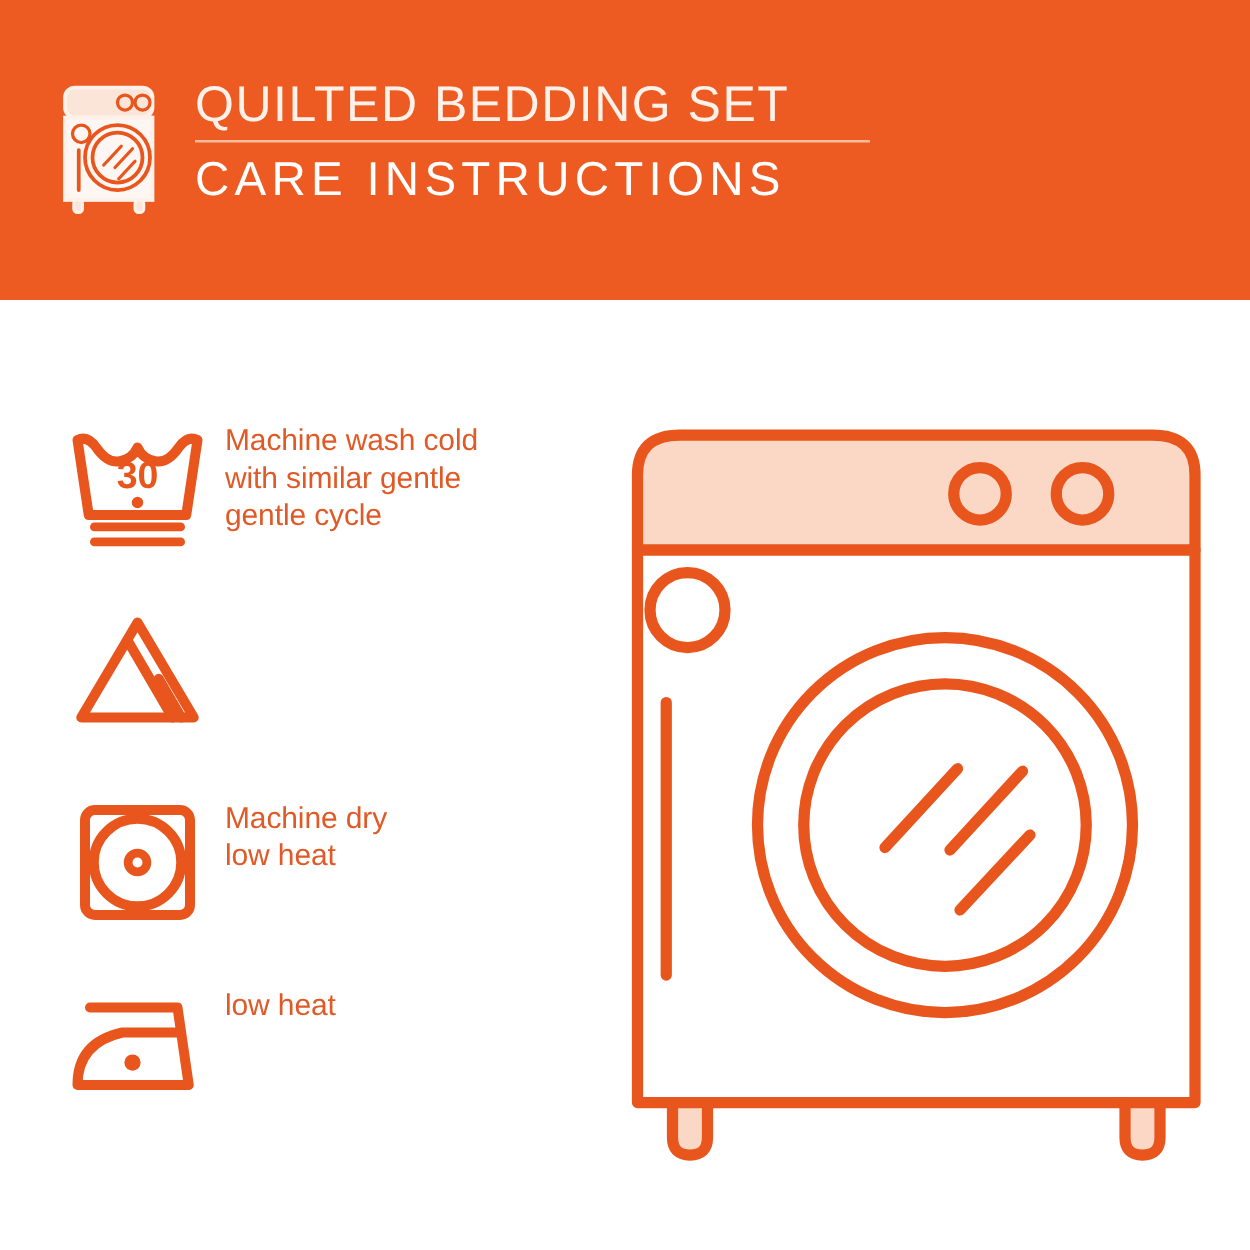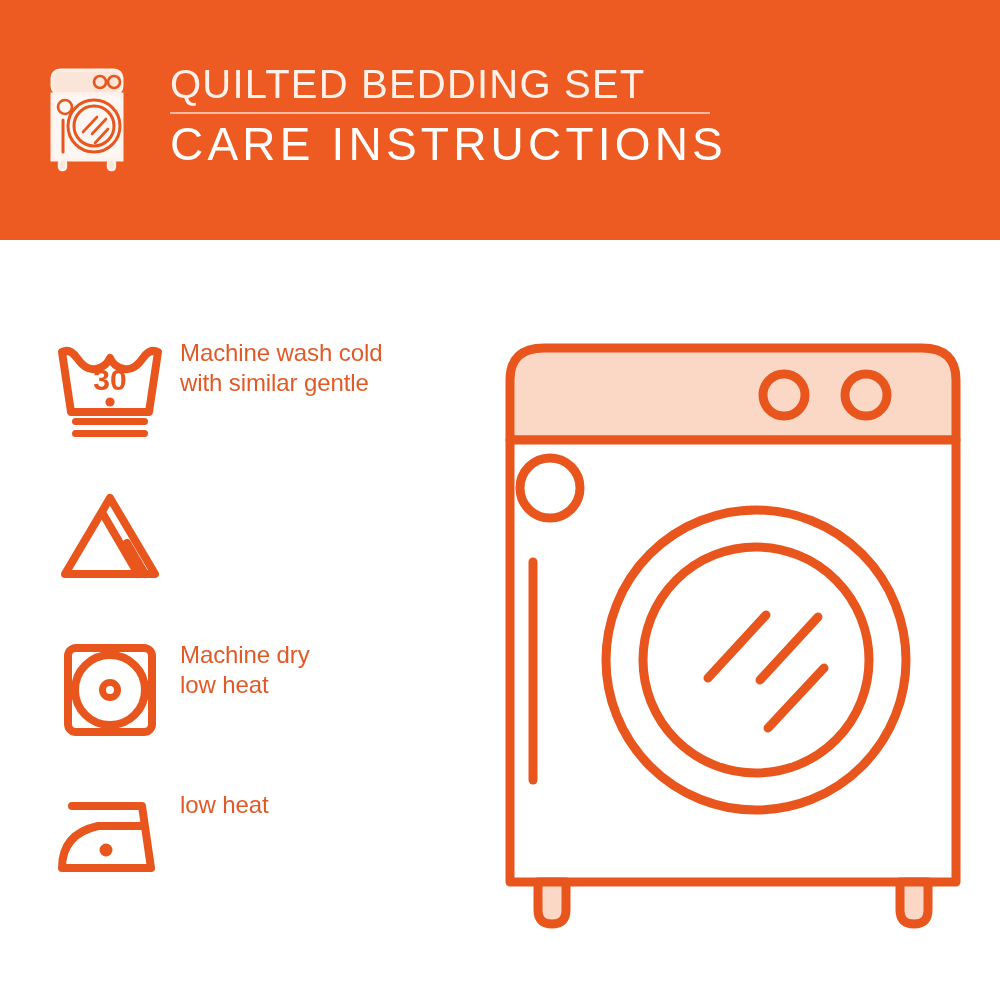--- a/index.html
+++ b/index.html
@@ -37,21 +37,21 @@
     display: flex;
     align-items: flex-start;
   }
   .header-logo {
     width: 96px;
     height: 110px;
     flex: 0 0 auto;
     margin-top: 2px;
   }
   .header-titles {
-    margin-left: 32px;
+    margin-left: 18px;
     display: flex;
     flex-direction: column;
   }
   .title-main {
     color: #fdf1ea;
     font-size: 40px;
     line-height: 44px;
     letter-spacing: 1.2px;
     font-weight: 400;
     white-space: nowrap;
@@ -59,21 +59,21 @@
   }
   .title-rule {
     height: 2px;
     background: #f8cdb5;
     margin: 6px 0 7px 0;
     width: 540px;
     opacity: .85;
   }
   .title-sub {
     color: #ffffff;
-    font-size: 46px;
+    font-size: 38px;
     line-height: 46px;
     letter-spacing: 4.2px;
     font-weight: 400;
     white-space: nowrap;
     font-family: "Liberation Sans", sans-serif;
   }
 
   
   .care-list {
     position: absolute;
@@ -163,20 +163,21 @@
                    L99 74 L21 74 Z" fill="none" stroke="#e8551d" stroke-width="8" stroke-linejoin="round" stroke-linecap="round"></path>
           <text x="60" y="52" text-anchor="middle" font-family="'Liberation Sans', sans-serif" font-size="30" font-weight="700" fill="#e8551d">30</text>
           <circle cx="60" cy="64" r="4.6" fill="#e8551d"></circle>
           <rect x="22" y="80" width="76" height="7" rx="3.5" fill="#e8551d"></rect>
           <rect x="22" y="92" width="76" height="7" rx="3.5" fill="#e8551d"></rect>
         </svg>
       </div>
       <div class="care-text">
         <span class="ln">Machine wash cold</span>
         <span class="ln">with similar gentle</span>
+        <span class="ln">gentle cycle</span>
       </div>
     </div>
 
     <div class="care-row r2">
       <div class="care-symbol">
         <svg width="120" height="96" viewBox="0 0 120 96">
           <path d="M60 10 L105 86 L15 86 Z" fill="none" stroke="#e8551d" stroke-width="8" stroke-linejoin="round"></path>
           <line x1="53" y1="26" x2="88" y2="86" stroke="#e8551d" stroke-width="8" stroke-linecap="round"></line>
           <line x1="73" y1="60" x2="88" y2="86" stroke="#e8551d" stroke-width="0"></line>
           <line x1="77" y1="55" x2="95" y2="86" stroke="#e8551d" stroke-width="8" stroke-linecap="round"></line>

